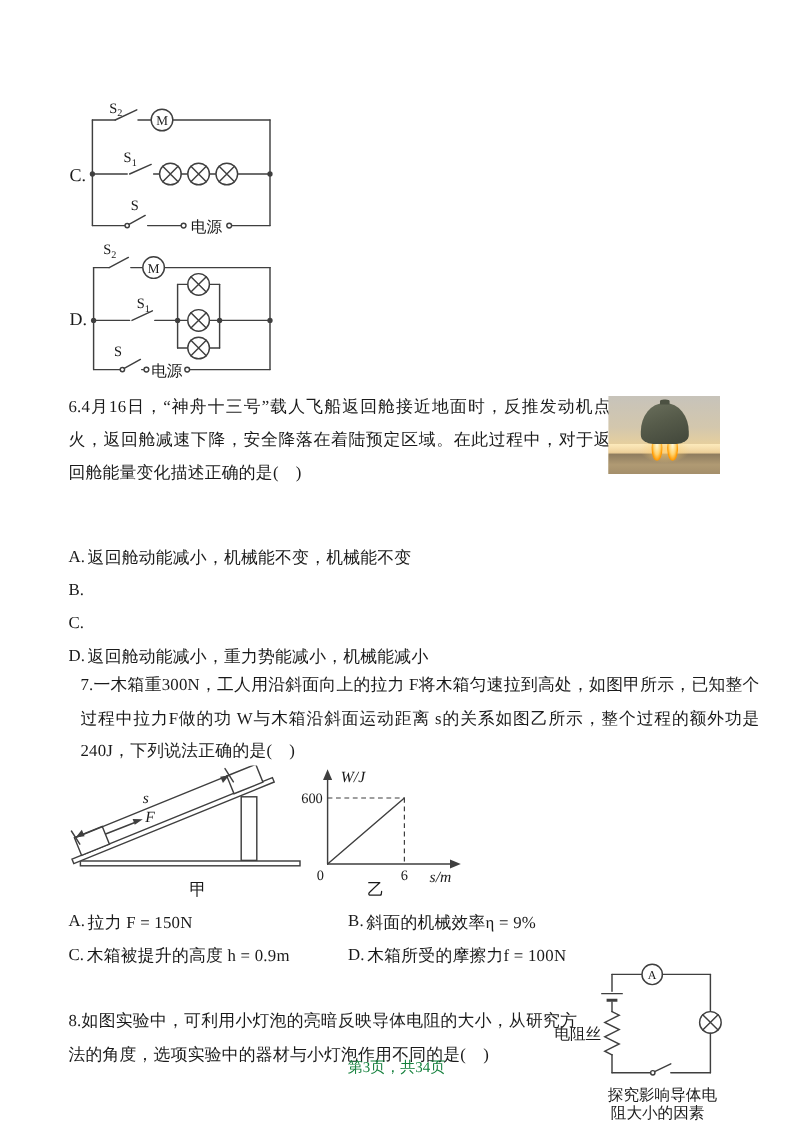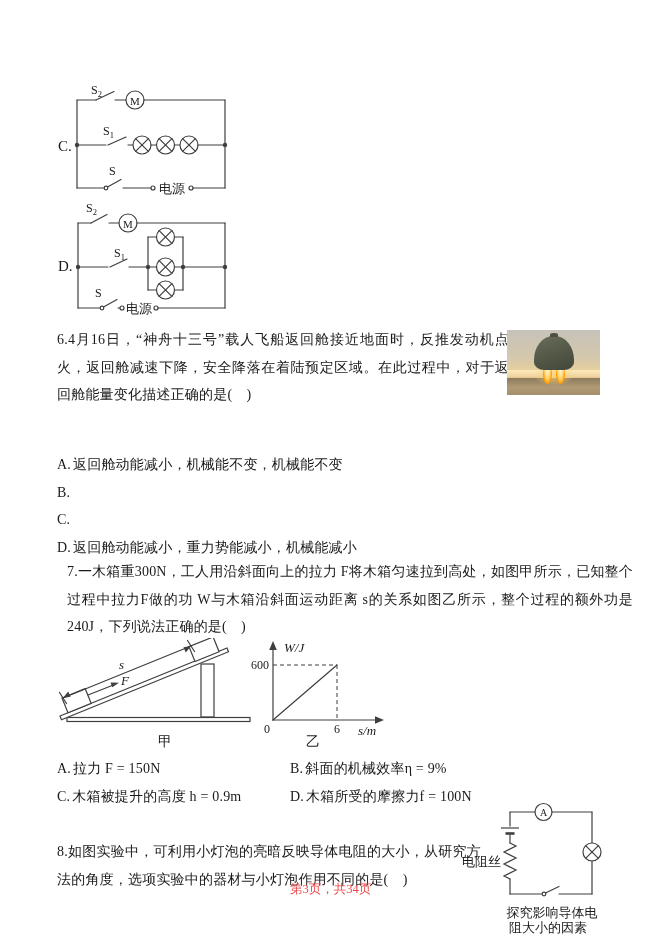--- a/index.html
+++ b/index.html
@@ -37,21 +37,21 @@
     border-radius:45% 45% 60% 60%; filter:blur(0.4px); }
   .photo .flame.l { left:36px; } .photo .flame.r { left:49px; }
   .photo .glow { position:absolute; left:26px; top:34px; width:42px; height:22px;
     background:radial-gradient(ellipse, rgba(255,210,120,0.85), rgba(255,200,110,0) 70%); }
   .photo .capsule { position:absolute; left:27px; top:6px; width:40px; height:34px;
     background:linear-gradient(160deg,#6a6f5c 0%,#565b4a 45%,#41463a 100%);
     border-radius:48% 48% 26% 26% / 70% 70% 22% 22%; }
   .photo .capsule:after { content:""; position:absolute; left:16px; top:-3px; width:8px; height:4px;
     background:#4c5142; border-radius:40% 40% 0 0; }
 
-  .footer { left:0; top:881px; width:661px; text-align:center; font-size:12.5px; color:#ef4444; }
+  .footer { left:0; top:881px; width:661px; text-align:center; font-size:12.5px; color:#15803d; }
 </style>
 </head>
 <body>
 
 <svg class="abs" style="left:58px; top:85px;" width="260" height="118" viewBox="0 0 260 118">
   <text x="0" y="66" font-size="15">C.</text>
 
   <path class="wire" d="M19,15 V103"></path>
   <path class="wire" d="M167,15 V103"></path>
 

